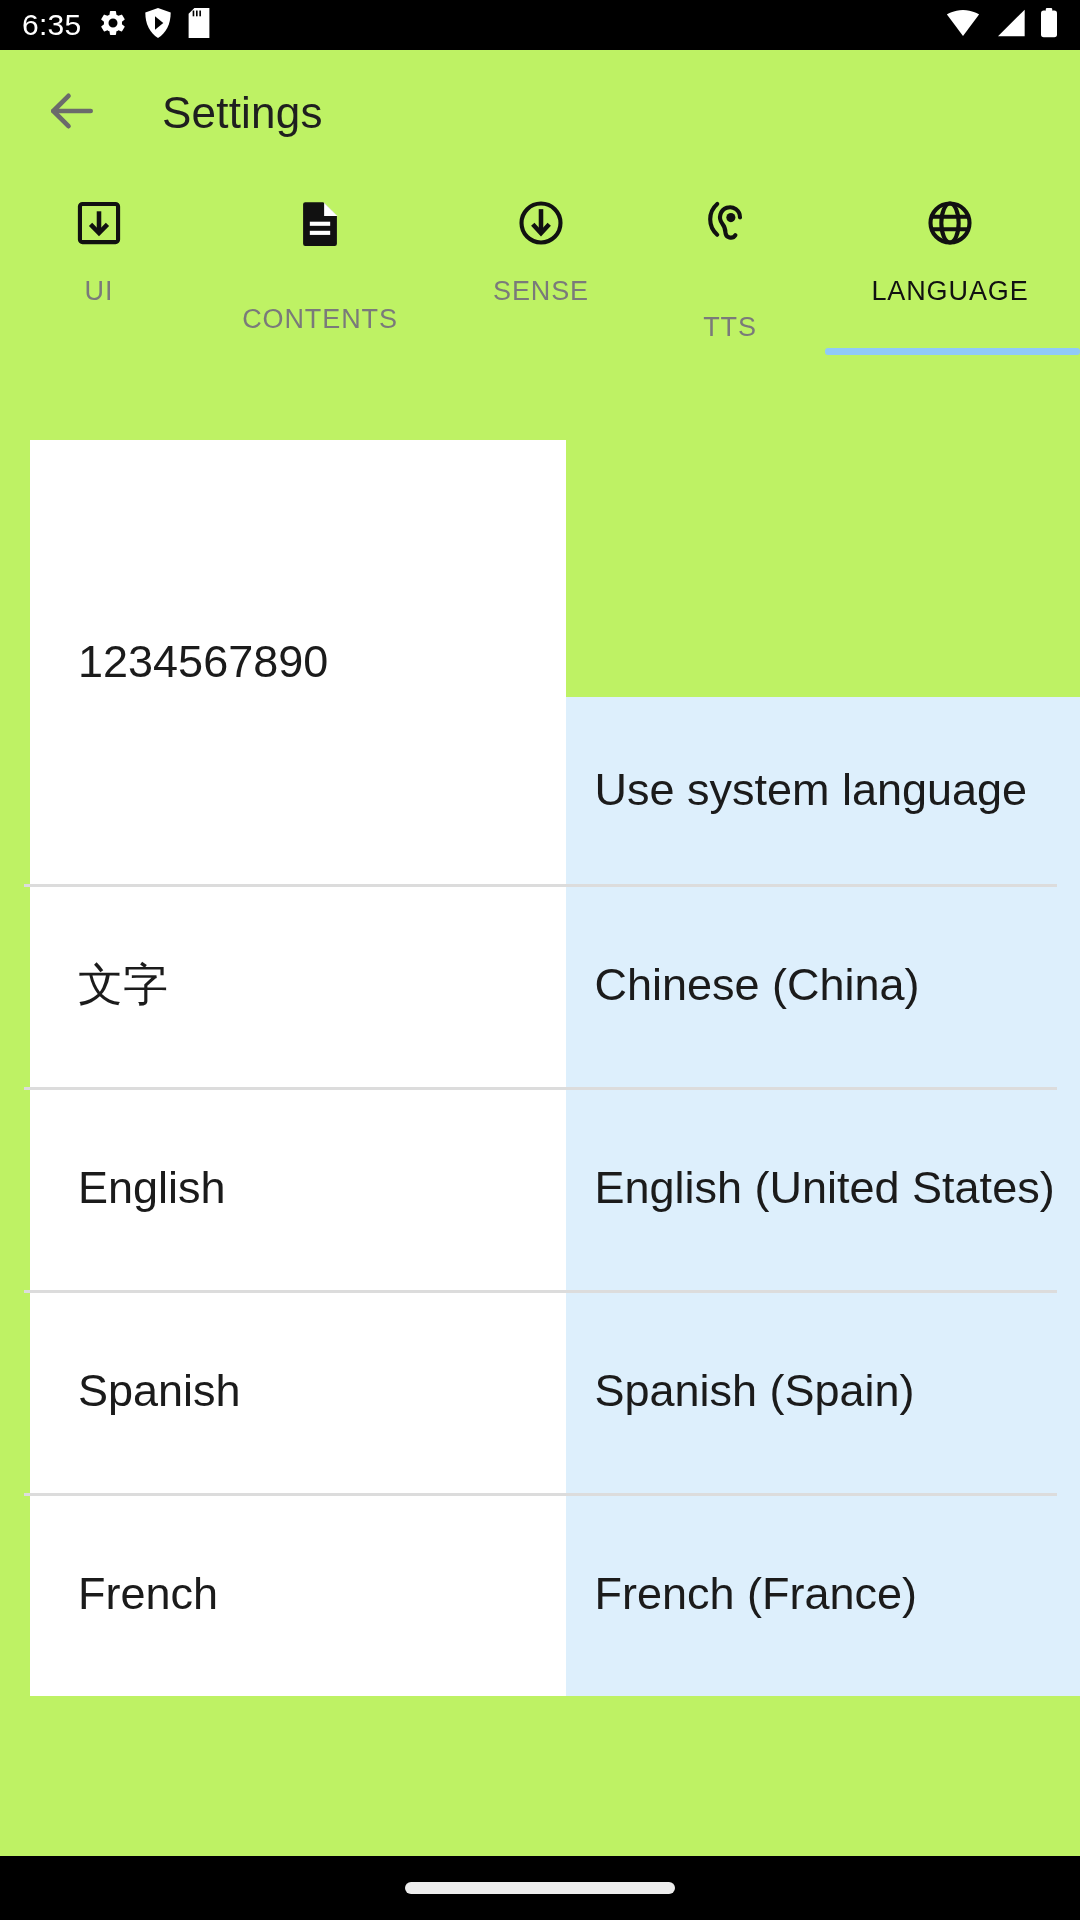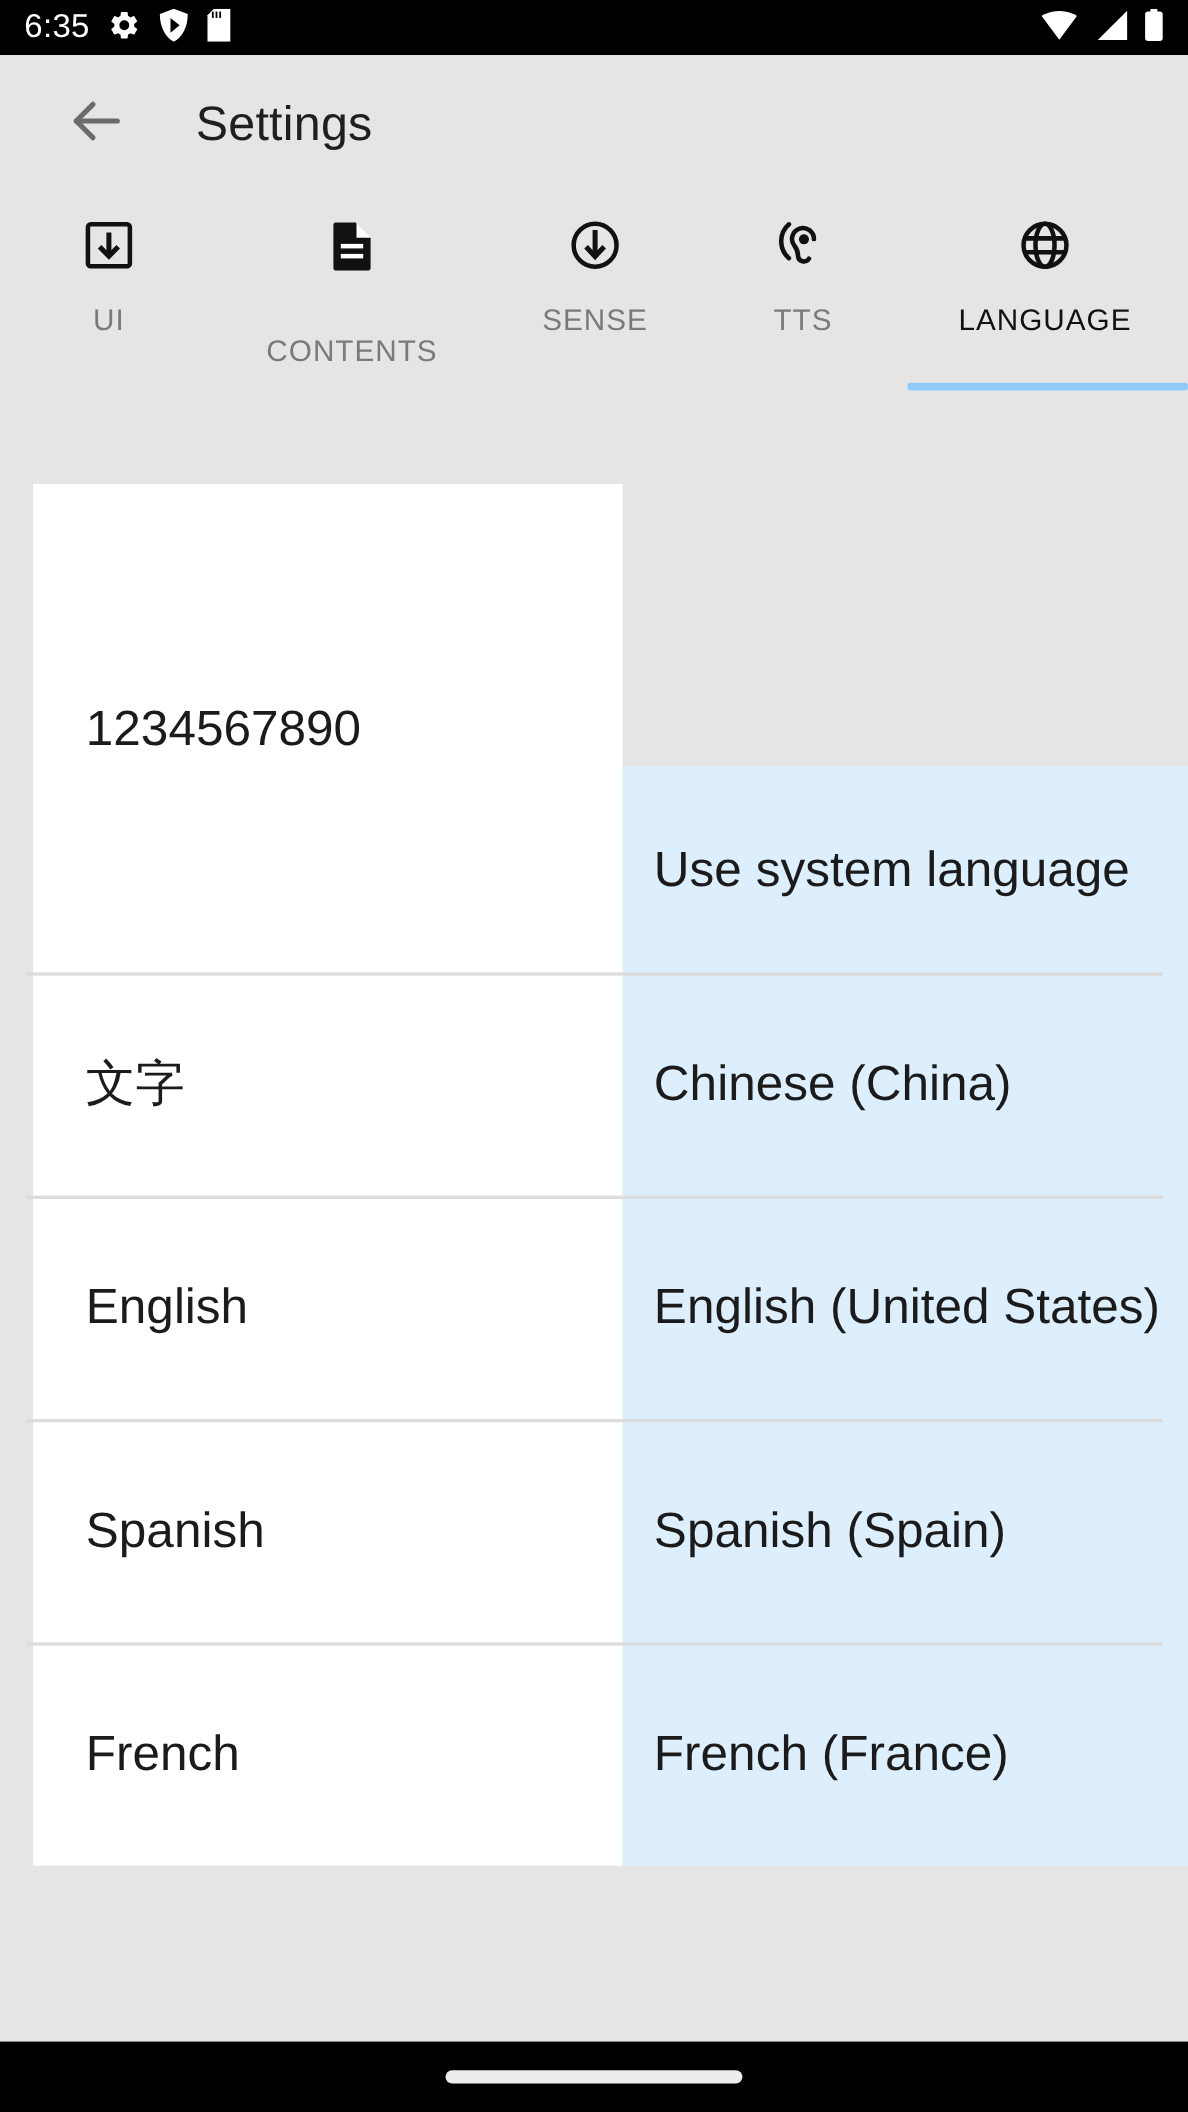--- a/index.html
+++ b/index.html
@@ -2,37 +2,37 @@
 <html><head>
 <meta charset="utf-8">
 <style>
   * { margin:0; padding:0; box-sizing:border-box; }
   html, body {
     width:1080px; height:1920px;
     background:#ffffff;
     font-family:"Liberation Sans", sans-serif;
     overflow:hidden;
   }
-  #screen { position:relative; width:1080px; height:1920px; background:#e5e5e5; }
+  #screen { position:relative; width:1080px; height:1920px; background:#bef264; }
 
   
   .statusbar{
     position:absolute; left:0; top:0; width:1080px; height:50px;
     background:#000; display:flex; align-items:center;
     padding:0 22px;
   }
   .sb-left{ display:flex; align-items:center; gap:16px; }
   .sb-time{ color:#fff; font-size:30px; letter-spacing:.3px; line-height:1; }
   .sb-right{ margin-left:auto; display:flex; align-items:center; gap:14px; }
   .sb-icon{ display:block; }
 
   
   .appbar{
     position:absolute; left:0; top:50px; width:1080px; height:125px;
-    display:flex; align-items:center;padding-left:16px;
+    display:flex; align-items:center;
   }
   .back-btn{
     width:96px; height:96px; margin-left:24px;
     display:flex; align-items:center; justify-content:center;
   }
   .appbar-title{
     font-size:44px; color:#1f1f1f; margin-left:42px; font-weight:400;
     letter-spacing:.2px;
   }
 
@@ -186,21 +186,21 @@
       <div class="tab-icon">
         <svg width="52" height="52" viewBox="0 0 24 24" fill="none" stroke="#111" stroke-width="1.9">
           <circle cx="12" cy="12" r="9"></circle>
           <line x1="12" y1="5.6" x2="12" y2="16.4" stroke-width="2.1"></line>
           <polyline points="8.2,12.6 12,16.7 15.8,12.6" stroke-width="2.1"></polyline>
         </svg>
       </div>
       <div class="tab-label">SENSE</div>
     </div>
 
-    <div class="tab" style="left:640px; width:180px;">
+    <div class="tab" style="left:640px; width:180px;gap:36px;">
       <div class="tab-icon">
         <svg width="52" height="52" viewBox="0 0 24 24" fill="none" stroke="#111" stroke-width="1.9" stroke-linecap="round">
           <path d="M6.1 3.2 A9.4 9.4 0 0 0 6.1 17.4"></path>
           <path d="M16.6 9.4 a4.6 4.6 0 1 0 -8.2 2.8 c1.5 1.9 1.5 2.9 1.5 4.2 a2.5 2.5 0 0 0 4.6 1.2"></path>
           <circle cx="12.4" cy="9.5" r="2.1" fill="#111" stroke="none"></circle>
         </svg>
       </div>
       <div class="tab-label">TTS</div>
     </div>
 

